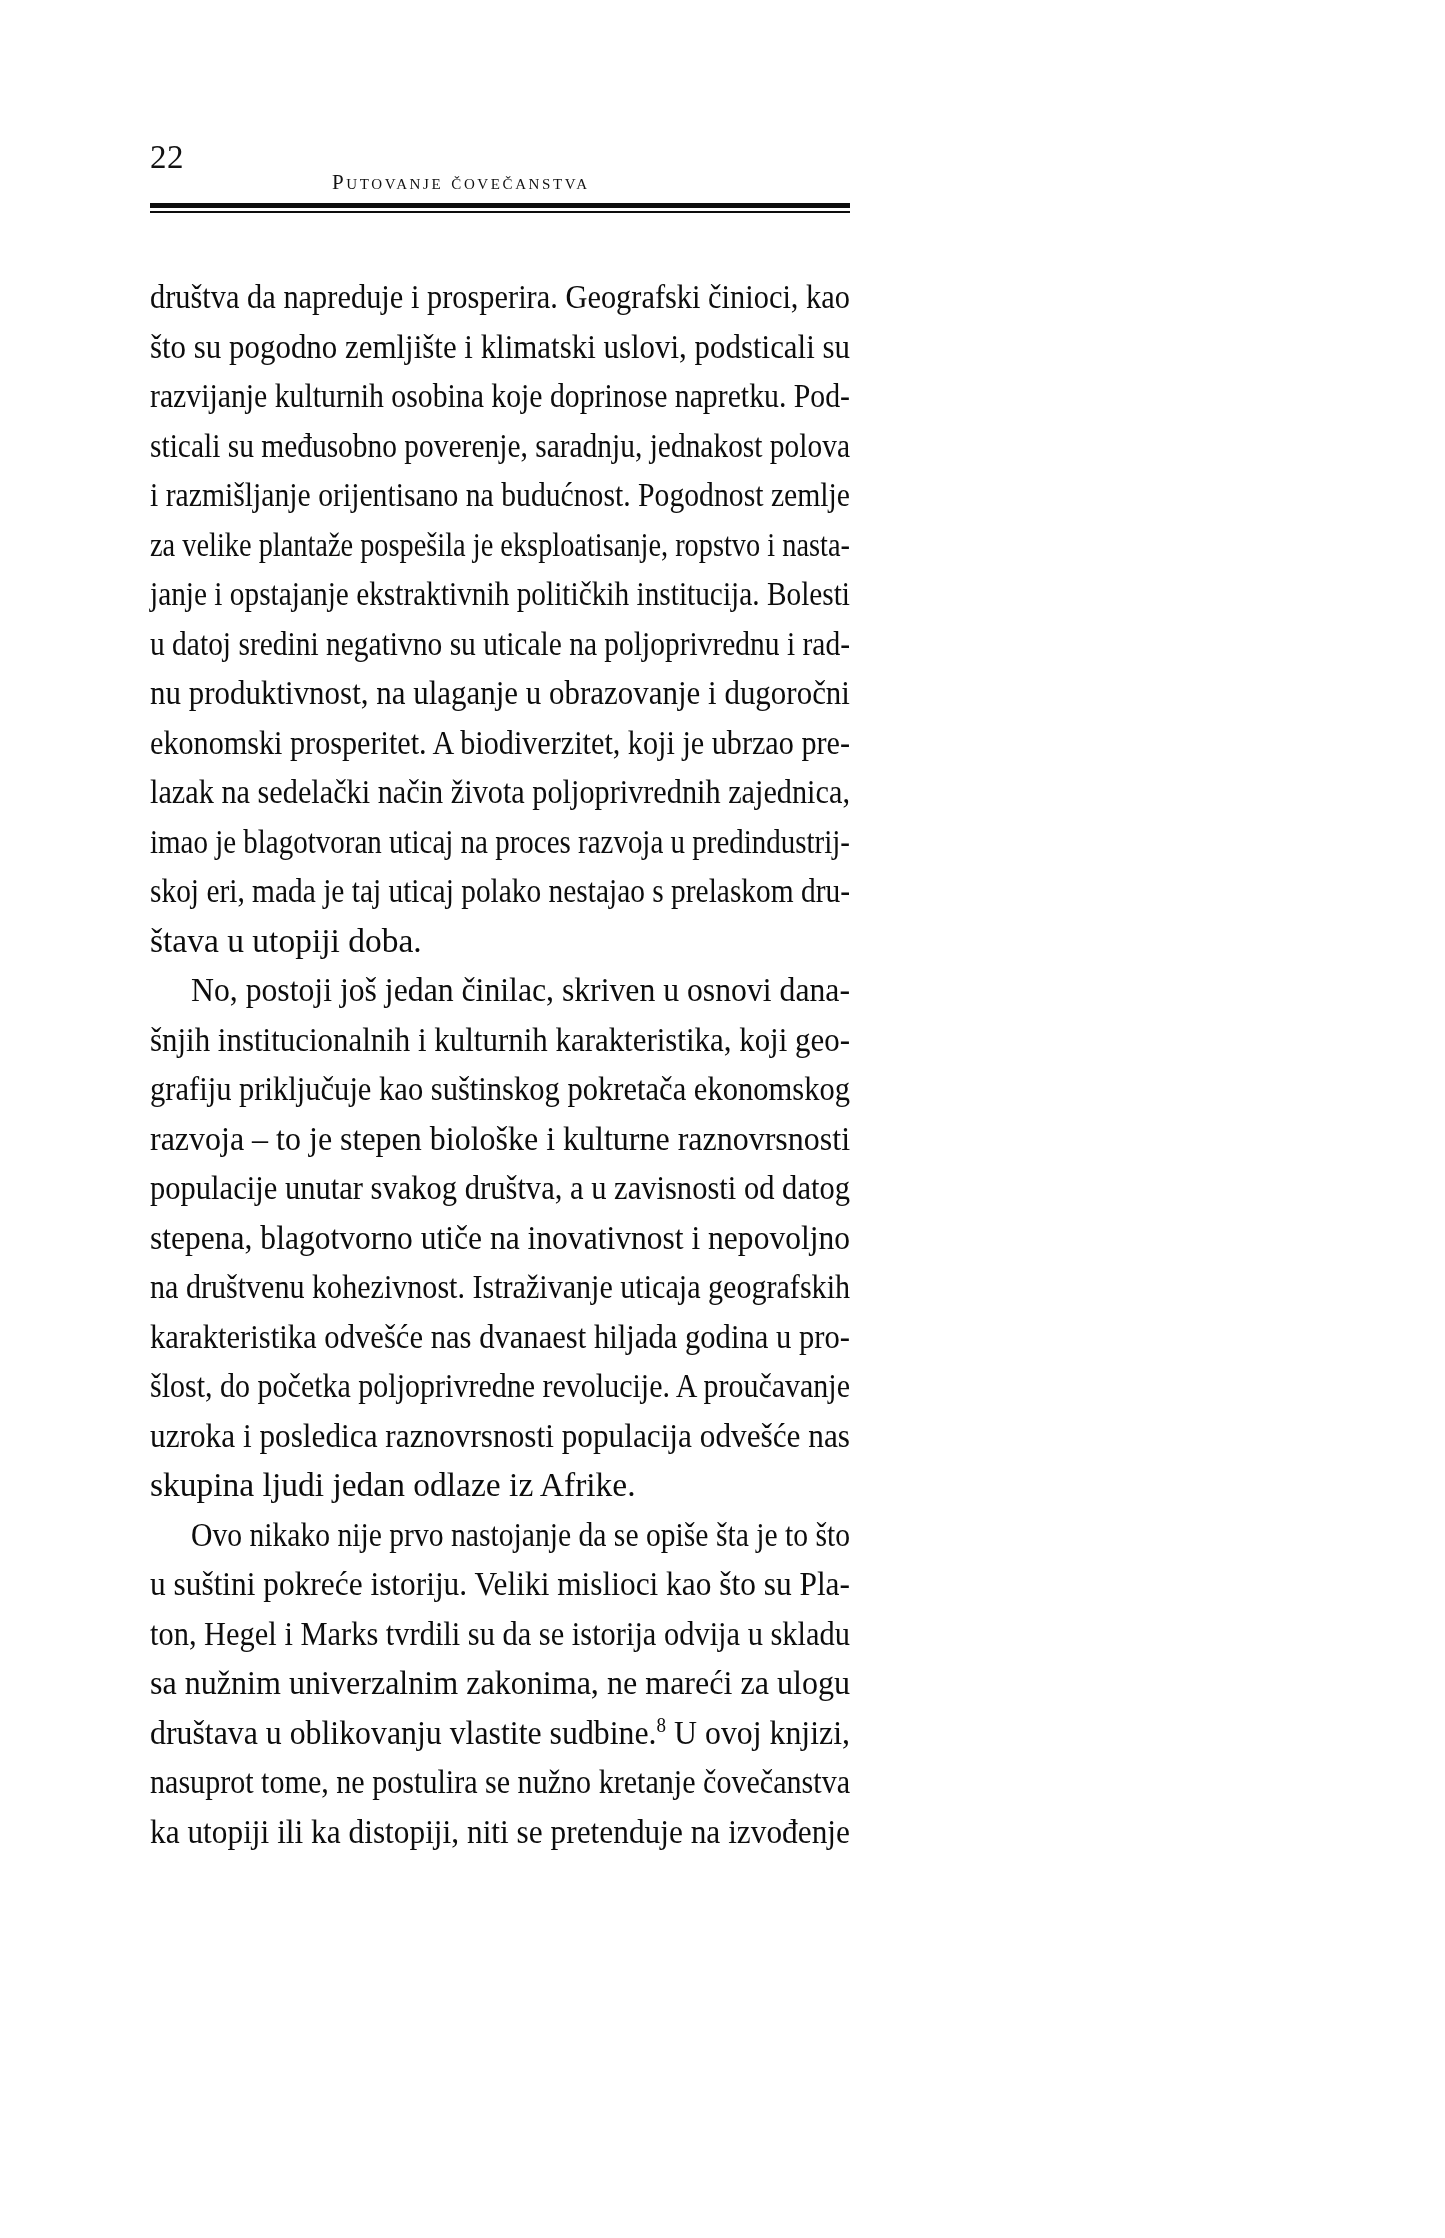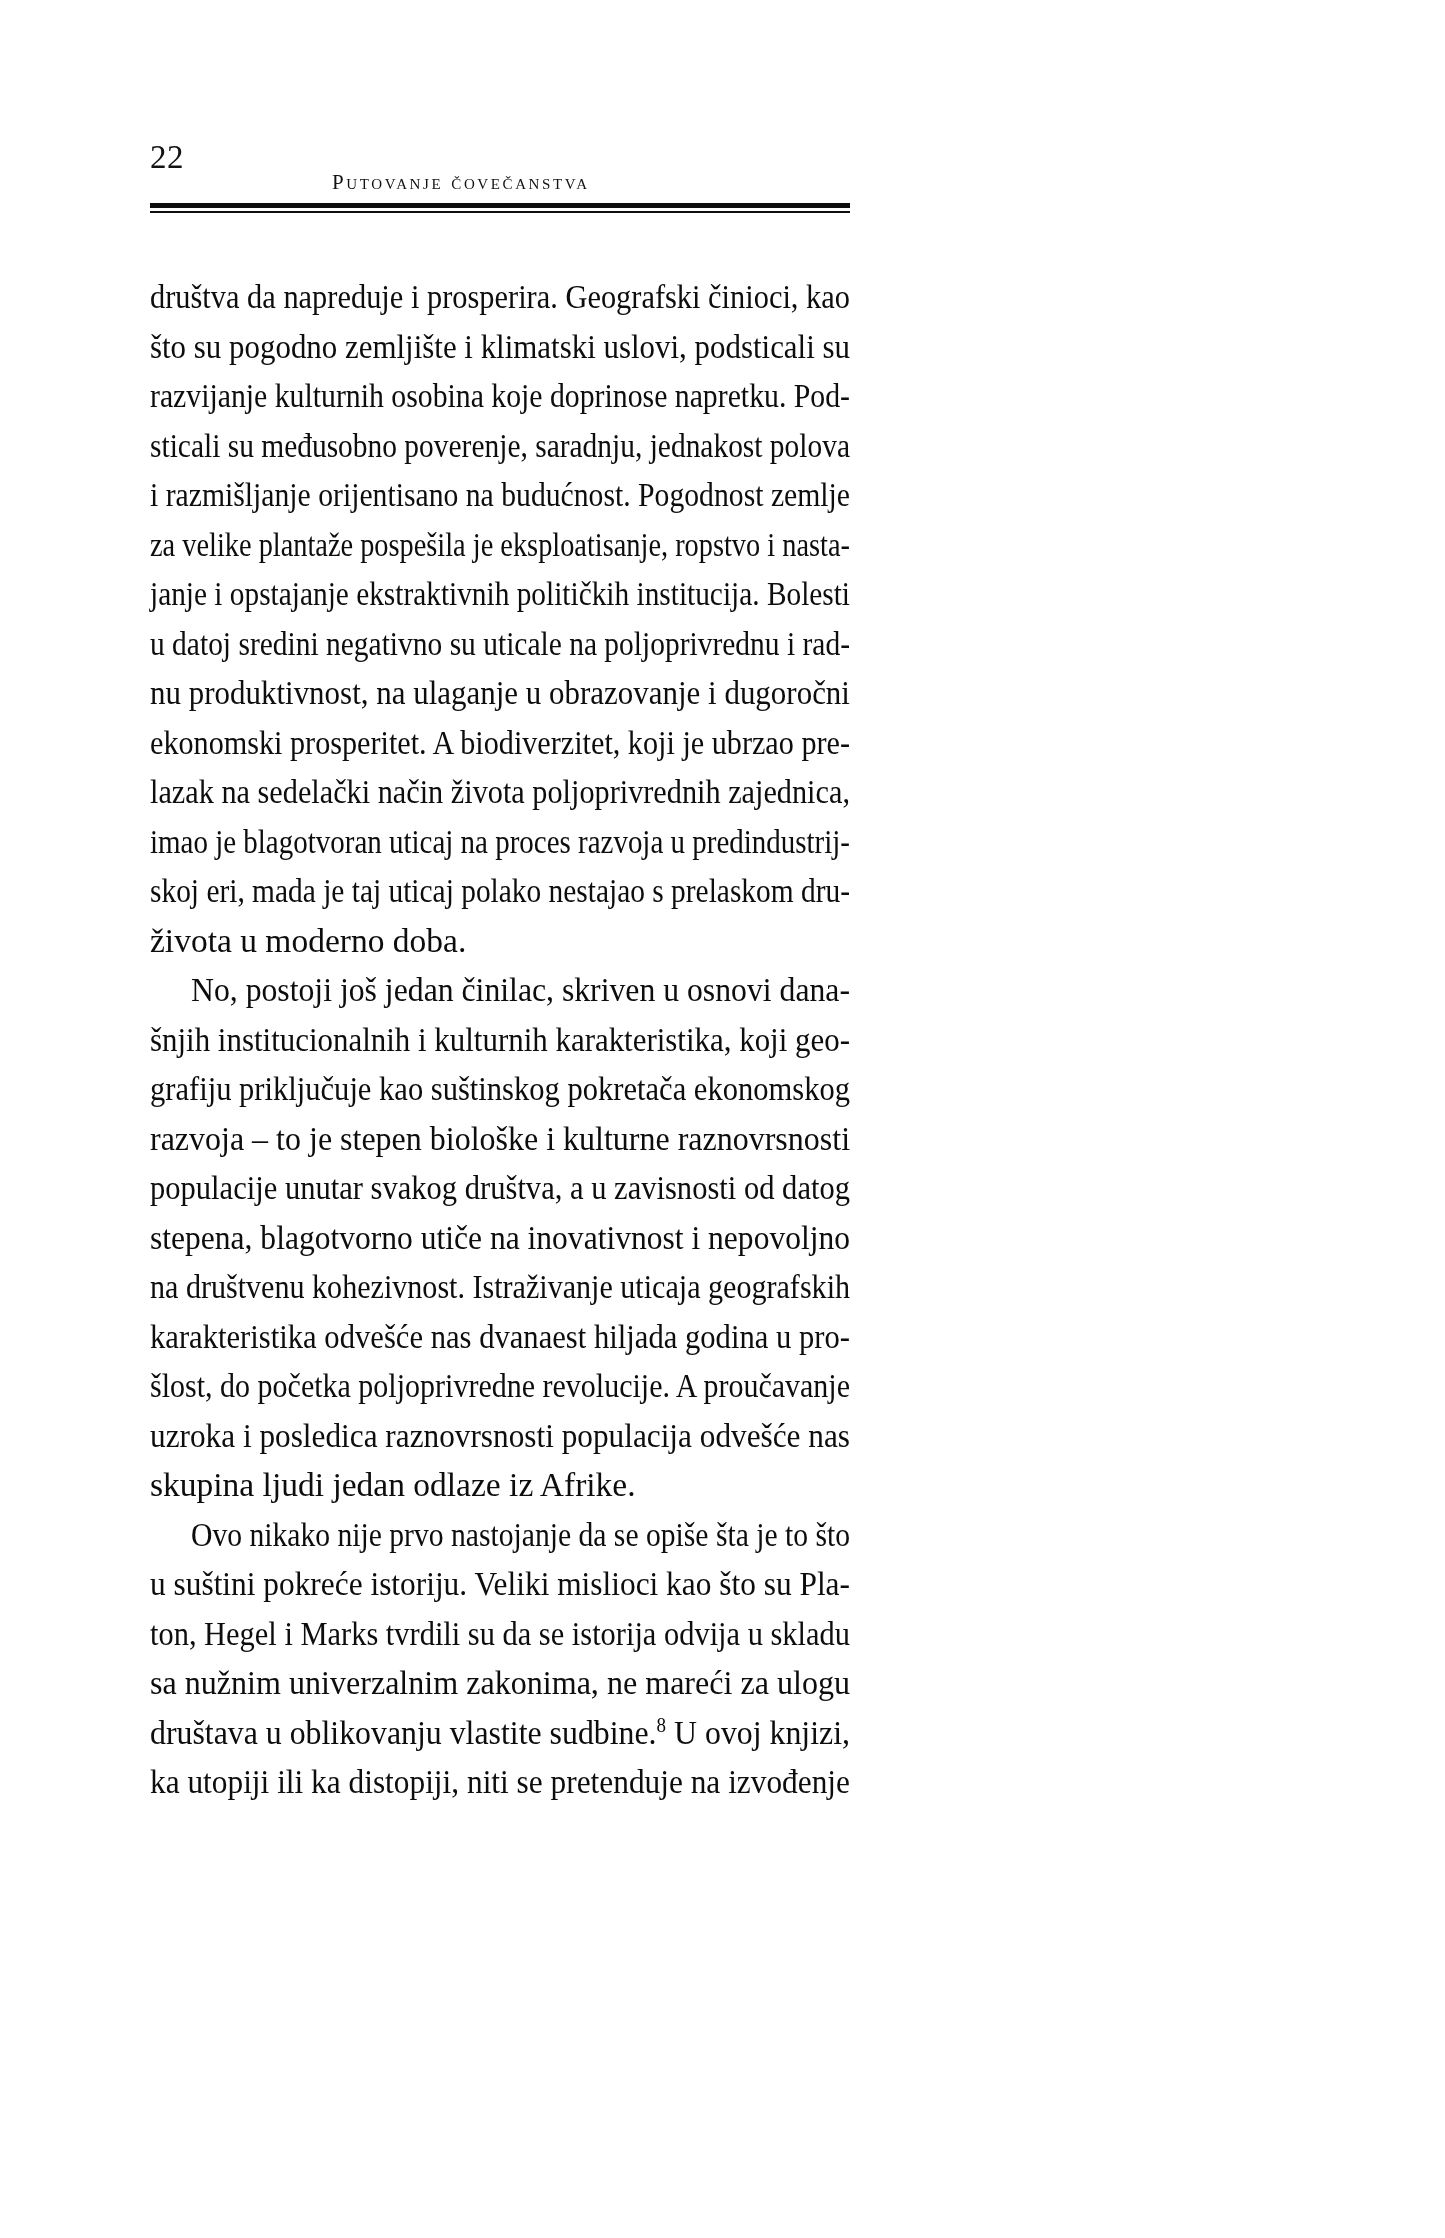--- a/index.html
+++ b/index.html
@@ -135,33 +135,34 @@
       <div class="ln"><span class="inner" style="transform: scaleX(0.879);">sticali su međusobno poverenje, saradnju, jednakost polova</span></div>
       <div class="ln"><span class="inner" style="transform: scaleX(0.8862);">i razmišljanje orijentisano na budućnost. Pogodnost zemlje</span></div>
       <div class="ln"><span class="inner" style="transform: scaleX(0.8464);">za velike plantaže pospešila je eksploatisanje, ropstvo i nasta-</span></div>
       <div class="ln"><span class="inner" style="transform: scaleX(0.8759);">janje i opstajanje ekstraktivnih političkih institucija. Bolesti</span></div>
       <div class="ln"><span class="inner" style="transform: scaleX(0.88);">u datoj sredini negativno su uticale na poljoprivrednu i rad-</span></div>
       <div class="ln"><span class="inner" style="transform: scaleX(0.9243);">nu produktivnost, na ulaganje u obrazovanje i dugoročni</span></div>
       <div class="ln"><span class="inner" style="transform: scaleX(0.9011);">ekonomski prosperitet. A biodiverzitet, koji je ubrzao pre-</span></div>
       <div class="ln"><span class="inner" style="transform: scaleX(0.9034);">lazak na sedelački način života poljoprivrednih zajednica,</span></div>
       <div class="ln"><span class="inner" style="transform: scaleX(0.8649);">imao je blagotvoran uticaj na proces razvoja u predindustrij-</span></div>
       <div class="ln"><span class="inner" style="transform: scaleX(0.878);">skoj eri, mada je taj uticaj polako nestajao s prelaskom dru-</span></div>
-      <div class="ln"><span class="inner" style="transform: scaleX(1);">života u moderno doba.</span></div>
+      <div class="ln"><span class="inner" style="transform: scaleX(1);">štava u utopiji doba.</span></div>
       <div class="ln indent"><span class="inner" style="transform: scaleX(0.9469);">No, postoji još jedan činilac, skriven u osnovi dana-</span></div>
       <div class="ln"><span class="inner" style="transform: scaleX(0.9231);">šnjih institucionalnih i kulturnih karakteristika, koji geo-</span></div>
       <div class="ln"><span class="inner" style="transform: scaleX(0.912);">grafiju priključuje kao suštinskog pokretača ekonomskog</span></div>
       <div class="ln"><span class="inner" style="transform: scaleX(0.9549);">razvoja – to je stepen biološke i kulturne raznovrsnosti</span></div>
       <div class="ln"><span class="inner" style="transform: scaleX(0.912);">populacije unutar svakog društva, a u zavisnosti od datog</span></div>
       <div class="ln"><span class="inner" style="transform: scaleX(0.9417);">stepena, blagotvorno utiče na inovativnost i nepovoljno</span></div>
       <div class="ln"><span class="inner" style="transform: scaleX(0.898);">na društvenu kohezivnost. Istraživanje uticaja geografskih</span></div>
       <div class="ln"><span class="inner" style="transform: scaleX(0.9143);">karakteristika odvešće nas dvanaest hiljada godina u pro-</span></div>
       <div class="ln"><span class="inner" style="transform: scaleX(0.8958);">šlost, do početka poljoprivredne revolucije. A proučavanje</span></div>
       <div class="ln"><span class="inner" style="transform: scaleX(0.9336);">uzroka i posledica raznovrsnosti populacija odvešće nas</span></div>
       <div class="ln"><span class="inner" style="transform: scaleX(1);">skupina ljudi jedan odlaze iz Afrike.</span></div>
       <div class="ln indent"><span class="inner" style="transform: scaleX(0.8843);">Ovo nikako nije prvo nastojanje da se opiše šta je to što</span></div>
       <div class="ln"><span class="inner" style="transform: scaleX(0.9364);">u suštini pokreće istoriju. Veliki mislioci kao što su Pla-</span></div>
       <div class="ln"><span class="inner" style="transform: scaleX(0.9086);">ton, Hegel i Marks tvrdili su da se istorija odvija u skladu</span></div>
       <div class="ln"><span class="inner" style="transform: scaleX(0.9574);">sa nužnim univerzalnim zakonima, ne mareći za ulogu</span></div>
       <div class="ln"><span class="inner" style="transform: scaleX(0.9502);">društava u oblikovanju vlastite sudbine.<sup class="fn">8</sup> U ovoj knjizi,</span></div>
+      <div class="ln"><span class="inner" style="transform: scaleX(0.898);">nasuprot tome, ne postulira se nužno kretanje čovečanstva</span></div>
       <div class="ln"><span class="inner" style="transform: scaleX(0.9358);">ka utopiji ili ka distopiji, niti se pretenduje na izvođenje</span></div>
     </div>
 
 </div>
 
 </body></html>

